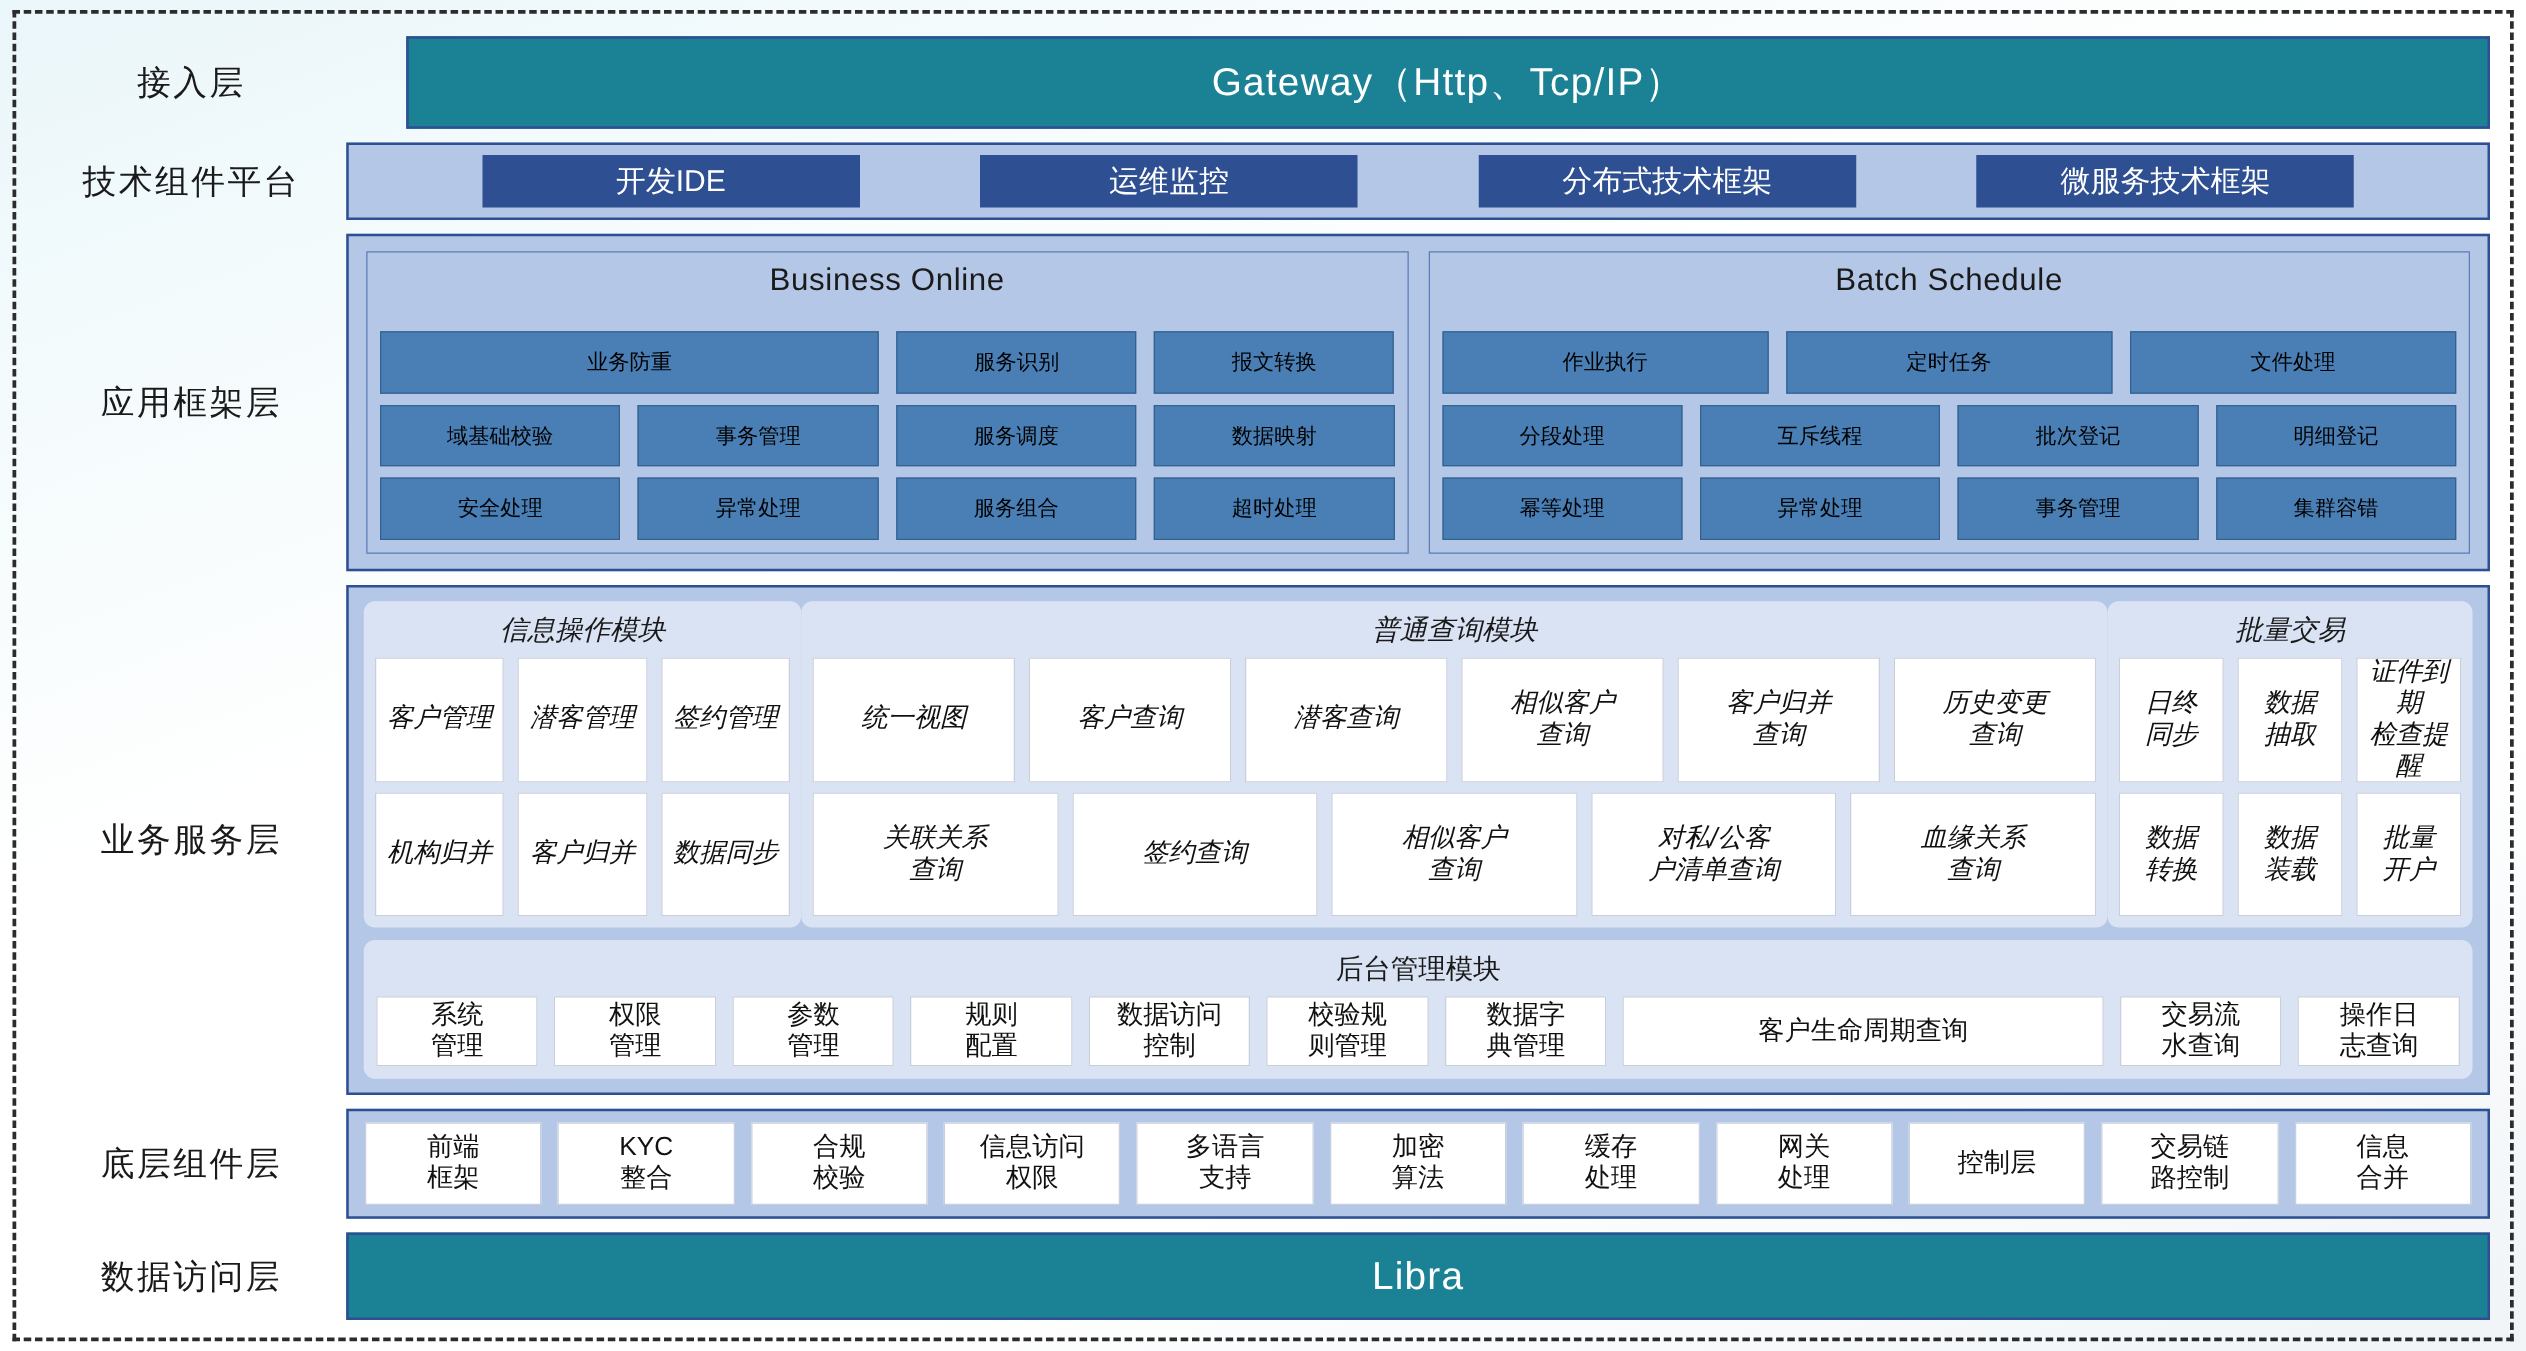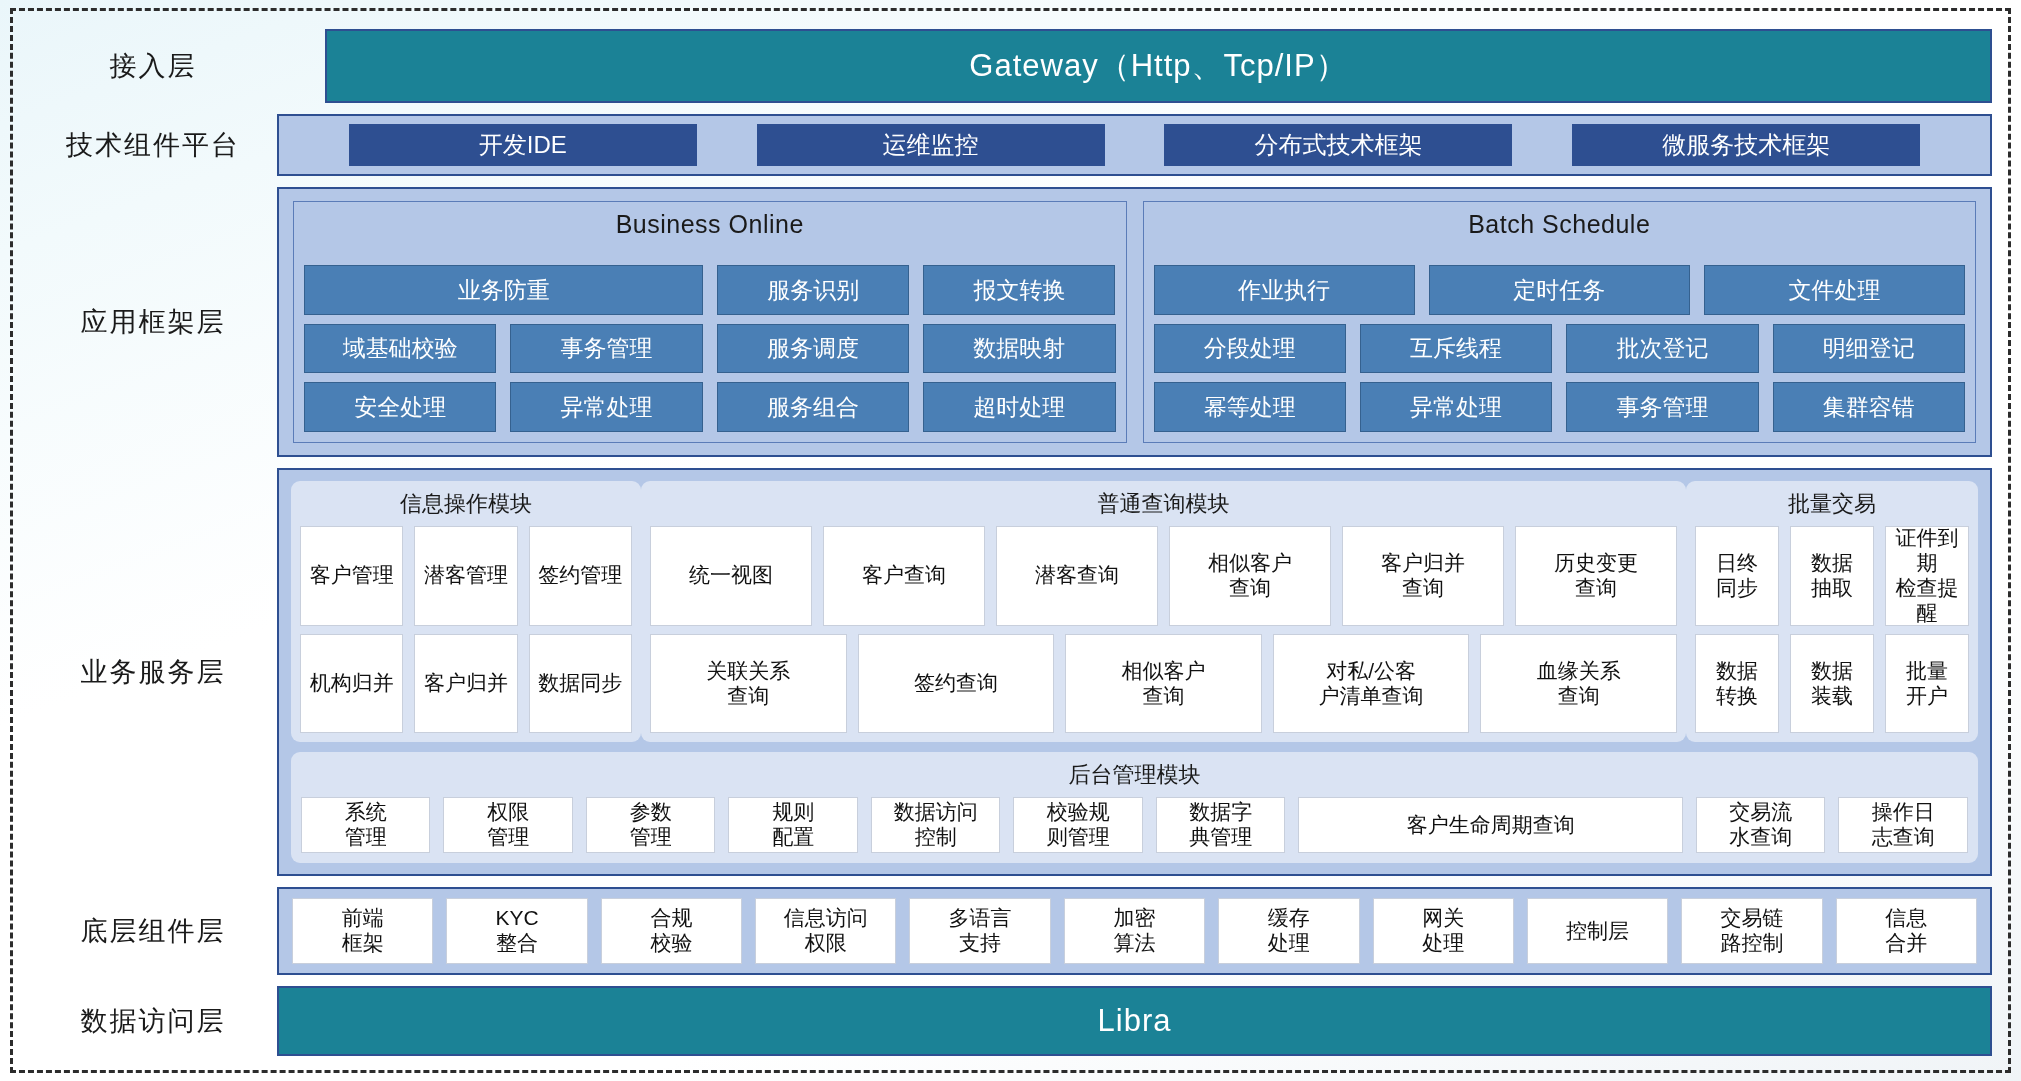--- a/index.html
+++ b/index.html
@@ -34,21 +34,21 @@
   .r-data{height:70px;}
 
   
   .panel-blue{
     flex:1;background:#b4c7e7;border:2px solid #2e4f91;
     display:flex;align-items:center;justify-content:space-evenly;
     padding:0 10px;box-sizing:border-box;
   }
   .r-tech{height:62px;}
   .tech-btn{
-    width:348px;height:42px;background:#2e4f91;
+    width:302px;height:42px;background:#2e4f91;
     display:flex;align-items:center;justify-content:center;
     color:#fff;font-size:24px;
   }
 
   
   .r-app{height:270px;margin-top:11px;}
   .app-wrap{
     flex:1;background:#b4c7e7;border:2px solid #2e4f91;
     display:flex;gap:16px;padding:12px 14px;box-sizing:border-box;
   }
@@ -58,32 +58,32 @@
   }
   .app-group-title{
     text-align:center;font-size:25px;color:#1a1a1a;
     padding:2px 0 26px;letter-spacing:.5px;
   }
   .app-grid{display:flex;flex-direction:column;gap:9px;flex:1;}
   .app-line{display:flex;gap:14px;flex:1;}
   .cell-blue{
     flex:1;background:#4a7fb5;border:1px solid #35618f;
     display:flex;align-items:center;justify-content:center;
-    color:#ffffff;font-size:23px;text-align:center;line-height:1.15;
+    color:#000000;font-size:17px;text-align:center;line-height:1.15;
   }
   .cell-blue.span2{flex:2.09;}
 
   
   .r-biz{flex:1;margin-top:11px;min-height:0;}
   .biz-wrap{
     flex:1;background:#b4c7e7;border:2px solid #2e4f91;
     display:flex;flex-direction:column;gap:10px;
     padding:11px 12px;box-sizing:border-box;min-width:0;
   }
-  .biz-top{display:flex;flex:1;min-height:0;}
+  .biz-top{display:flex;flex:1;min-height:0;font-style:italic;}
   .mod{
     background:#dae3f3;border-radius:9px;
     display:flex;flex-direction:column;padding:5px 9px 9px;box-sizing:border-box;
     min-width:0;
   }
   .mod-title{text-align:center;font-size:22px;color:#1a1a1a;padding:3px 0 7px;}
   .mod-grid{display:flex;flex-direction:column;gap:8px;flex:1;min-height:0;}
   .mod-line{display:flex;gap:11px;flex:1;min-height:0;}
   .cell-white{
     flex:1;background:#ffffff;border:1px solid #c8cfdc;

